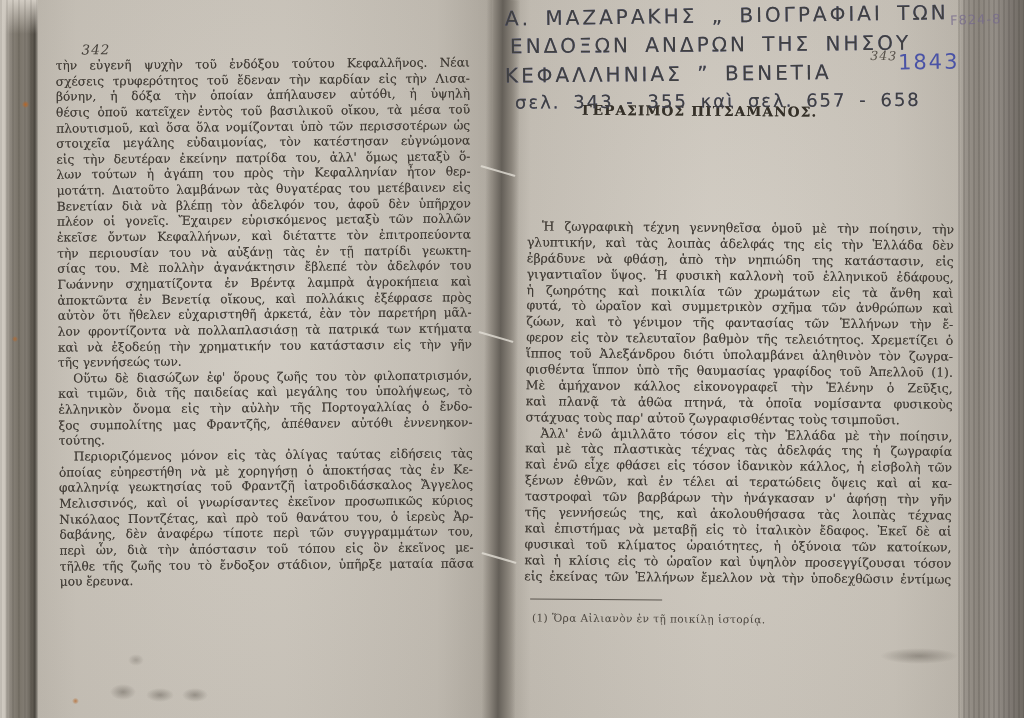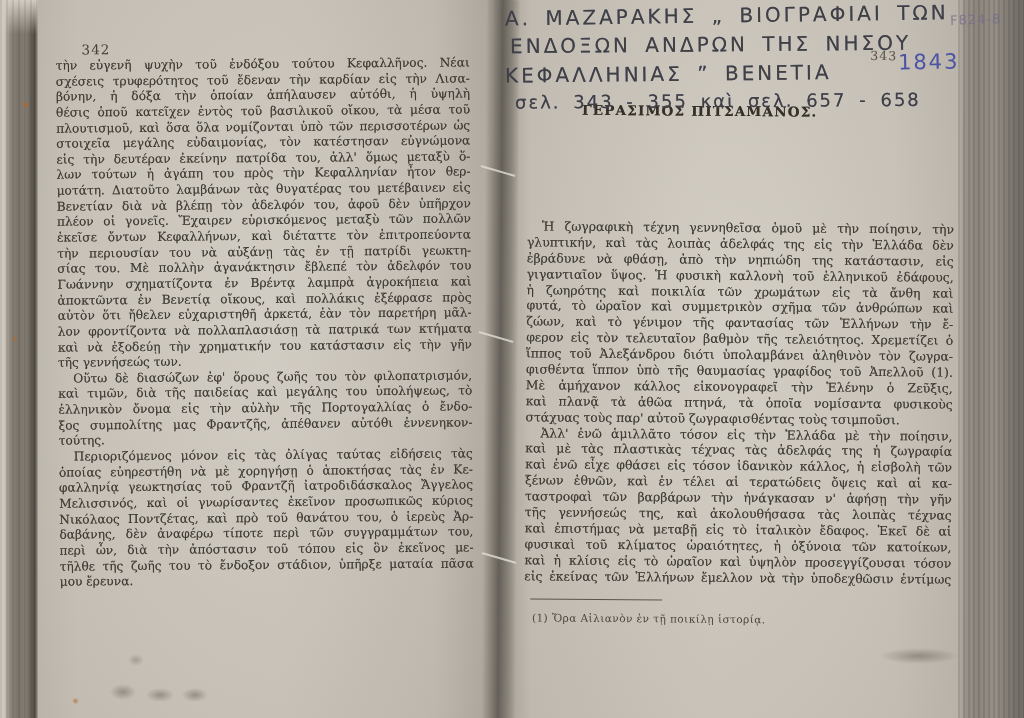--- a/index.html
+++ b/index.html
@@ -29,21 +29,21 @@
     background:repeating-linear-gradient(90deg,rgba(45,40,35,.14) 0 2px,rgba(0,0,0,0) 2px 5px);}
   #gutter{position:absolute;left:484px;top:0;width:34px;height:724px;transform:rotate(.4deg);
     background:linear-gradient(90deg,rgba(170,164,155,0) 0%,#8d877e 22%,#645f58 48%,#89837a 76%,rgba(170,164,155,0) 100%);}
   .crease{position:absolute;width:36px;height:2px;background:rgba(226,222,214,.8);
     transform:rotate(16deg);border-radius:2px;}
 
   
   .pagewrap{position:absolute;top:0;height:718px;}
   #left-rot{left:36px;width:460px;transform:rotate(-.45deg);}
   #right-rot{left:510px;width:452px;transform:rotate(.45deg);}
-  .pagenum{position:absolute;color:#45403a;font-size:13.5px;letter-spacing:1px;}
+  .pagenum{position:absolute;color:#45403a;font-size:13.5px;letter-spacing:1px;font-style:italic;}
   #pagenum-left{left:48px;top:40px;}
   #pagenum-right{left:358px;top:47px;font-size:12.5px;color:#565049;}
   .textblock{position:absolute;color:#403b35;text-shadow:0 0 .5px rgba(62,57,50,.55);}
   #textblock-left{left:22px;top:57px;width:414px;font-size:12.2px;line-height:15.65px;}
   #textblock-right{left:16px;top:220px;width:427px;font-size:12.4px;line-height:15.9px;}
   .line{text-align:justify;text-align-last:justify;height:inherit;white-space:nowrap;overflow:visible;}
   #textblock-left .line{height:15.65px;}
   #textblock-right .line{height:15.9px;}
   .line.last{text-align-last:left;}
   .line.indent{text-indent:15px;}

